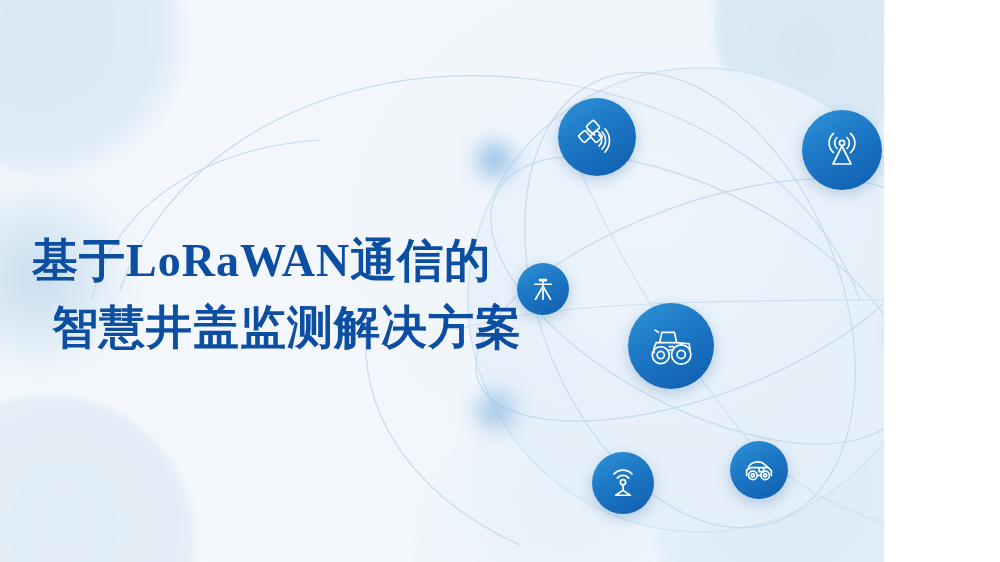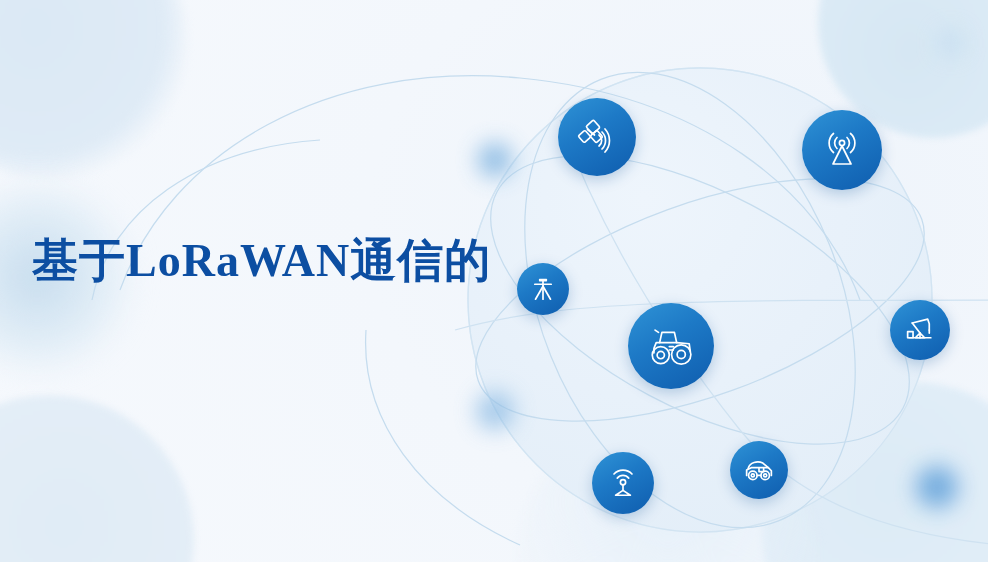--- a/index.html
+++ b/index.html
@@ -3,21 +3,21 @@
 <meta charset="utf-8">
 <title>LoRaWAN Smart Manhole Cover Monitoring Solution</title>
 <style>
   html, body {
     margin: 0;
     padding: 0;
     background: #ffffff;
   }
   #slide {
     position: relative;
-    width: 988px;
+    width: 884px;
     height: 562px;
     overflow: hidden;
     font-family: "Liberation Sans", sans-serif;
     background:
       radial-gradient(ellipse 900px 700px at 78% 40%, #eef4fb 0%, #f3f7fc 45%, #f6f9fd 100%),
       linear-gradient(135deg, #f7fafd 0%, #eef4fb 55%, #f4f8fd 100%);
   }
 
   
   .blob {
@@ -262,15 +262,16 @@
     </span>
   </div>
 
   <div class="dot dot-1"></div>
   <div class="dot dot-2"></div>
   <div class="dot dot-3"></div>
   <div class="dot dot-4"></div>
 
   <div id="title-block">
     <div class="title-line">基于LoRaWAN通信的</div>
+    <div class="title-line indent">智慧井盖监测解决方案</div>
   </div>
 
 </div>
 
 </body></html>

